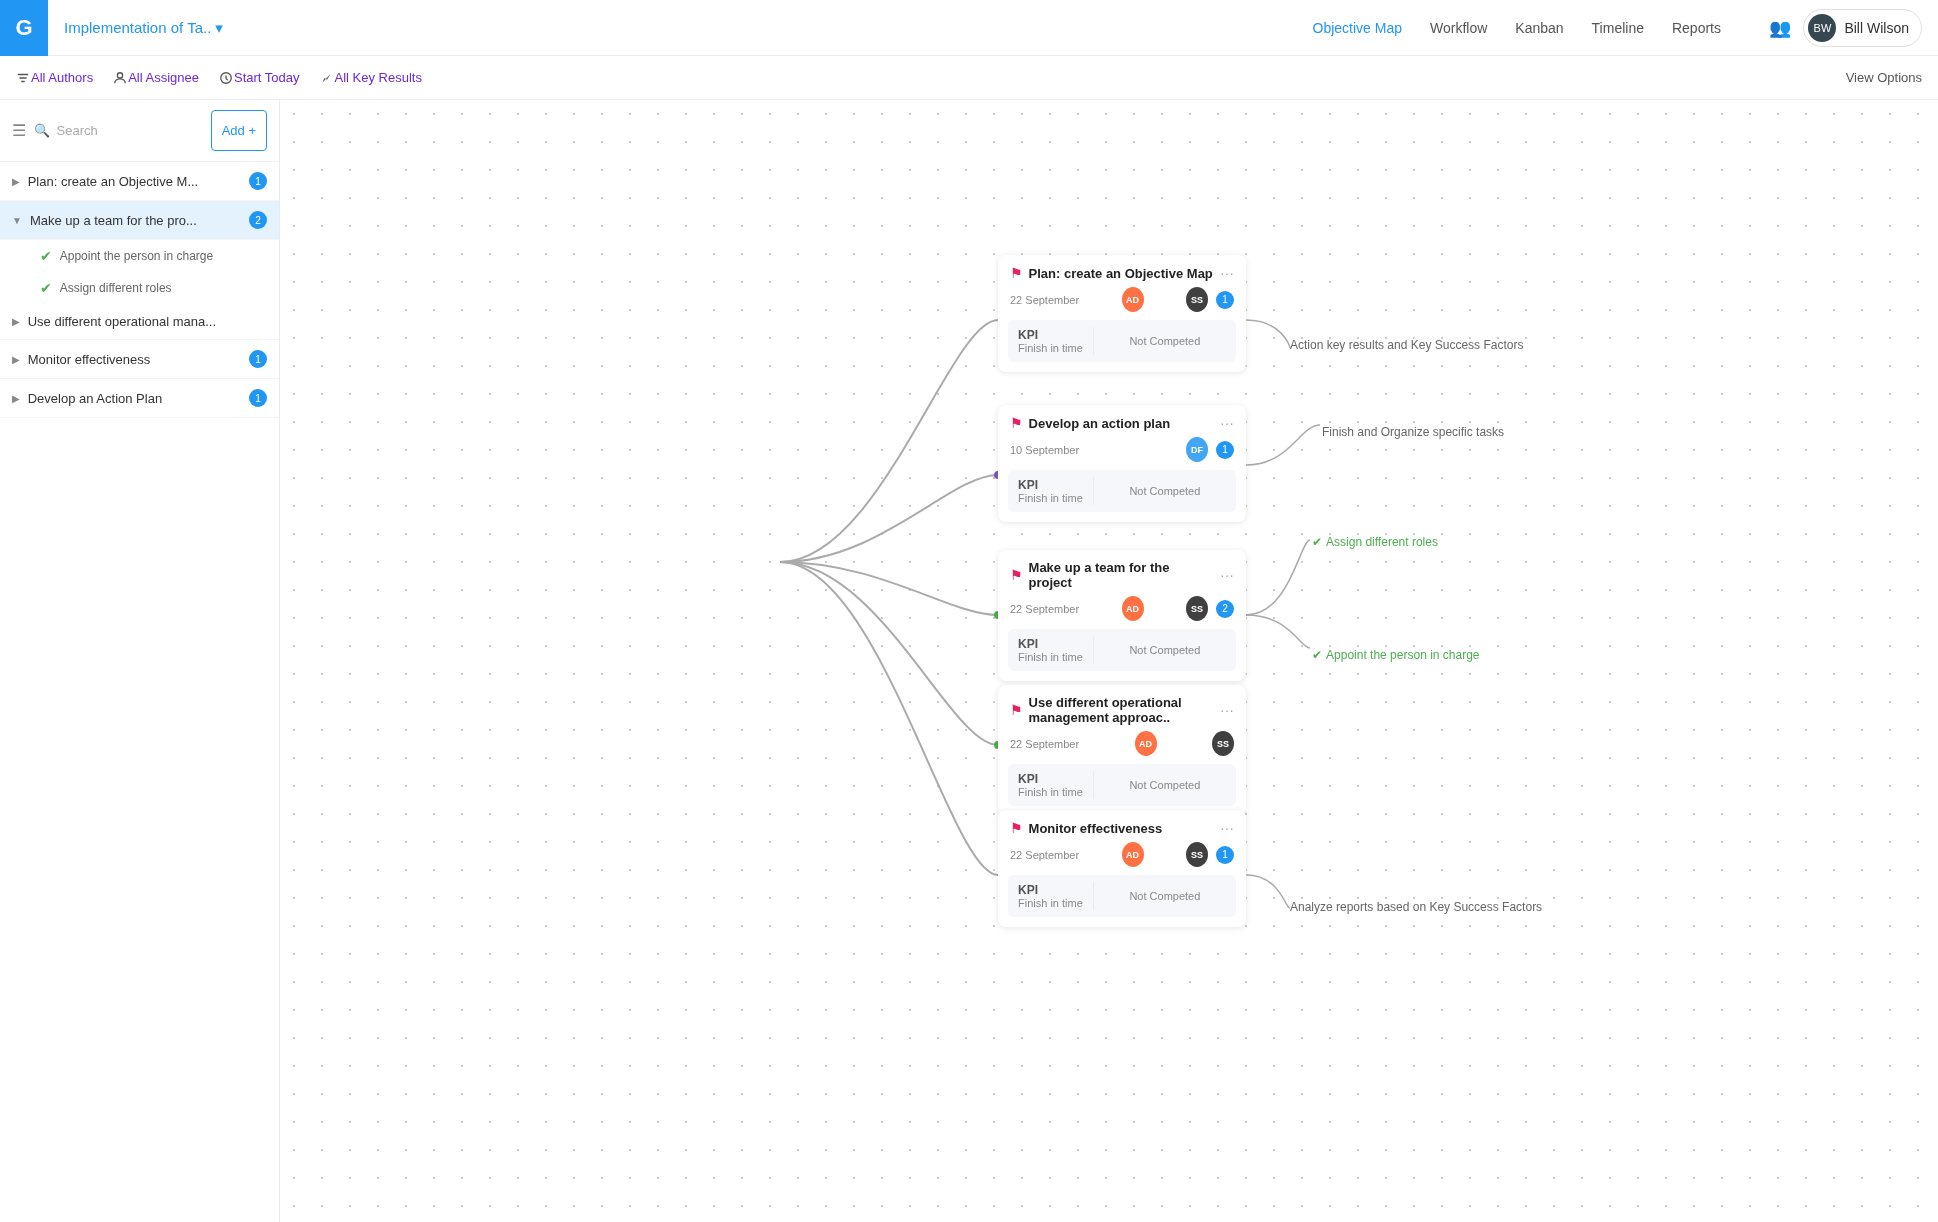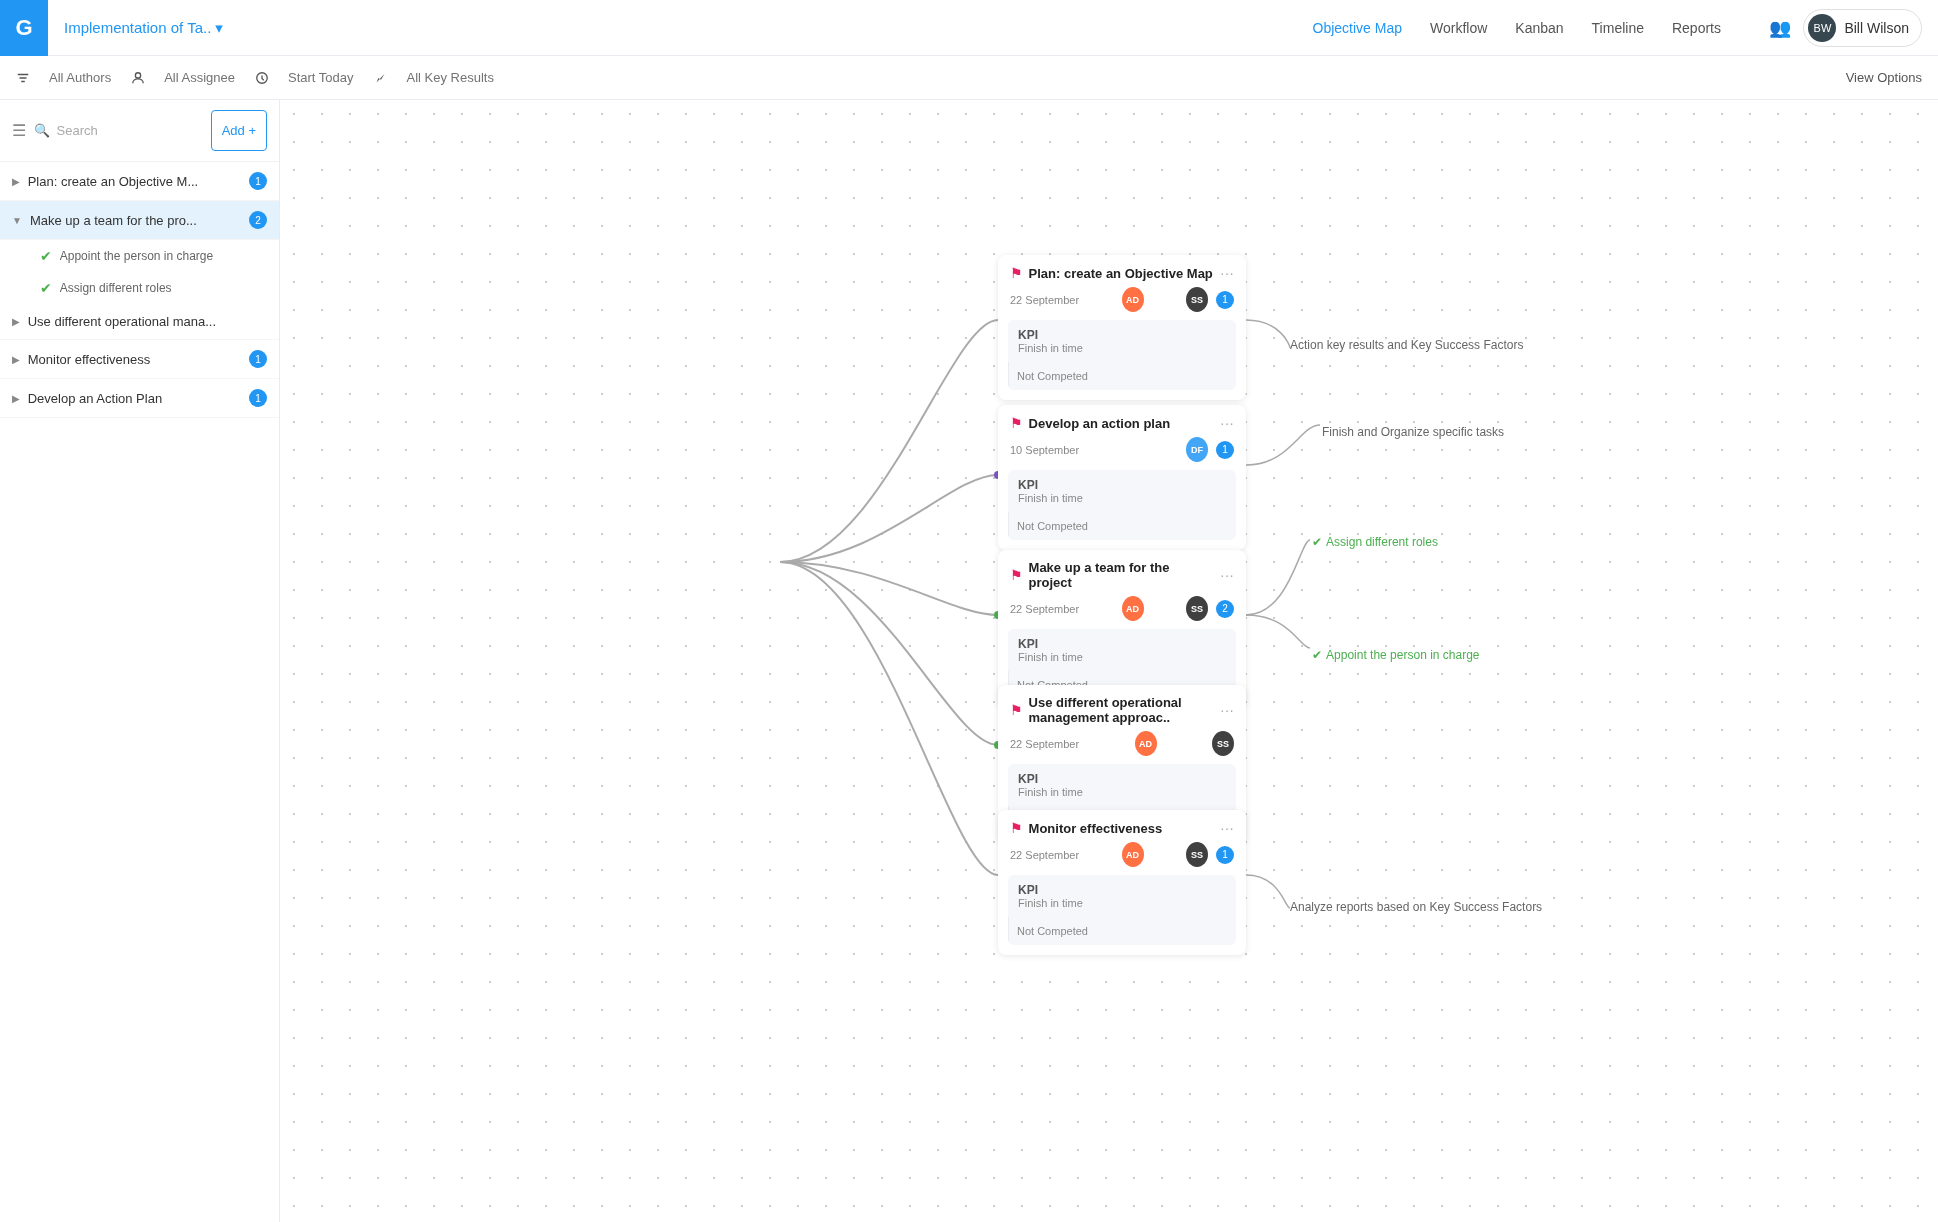--- a/index.html
+++ b/index.html
@@ -34,22 +34,22 @@
     .avatar { width: 28px; height: 28px; border-radius: 50%; background: #37474f; display: flex; align-items: center; justify-content: center; color: white; font-size: 11px; }
     .user-name { font-size: 14px; color: #333; }
 
     
     .toolbar {
       display: flex; align-items: center; height: 44px;
       background: white; border-bottom: 1px solid #e8ecf0;
       padding: 0 16px; gap: 20px;
     }
     .toolbar-item {
-      display: flex; align-items: center; gap: 19px;
-      font-size: 13px; color: #737373; cursor: pointer;
+      display: flex; align-items: center; gap: 1px;
+      font-size: 13px; color: #6d28d9; cursor: pointer;
     }
     .toolbar-item svg { width: 14px; height: 14px; }
     .view-options { margin-left: auto; font-size: 13px; color: #555; cursor: pointer; }
 
     
     .layout { display: flex; height: calc(100vh - 100px); }
 
     
     .sidebar {
       width: 280px; min-width: 280px; background: white;
@@ -134,24 +134,23 @@
       color: white; font-size: 9px; font-weight: bold; margin-left: auto;
     }
     .avatar-ad { background: #FF7043; }
     .avatar-ss { background: #404040; }
     .avatar-df { background: #42A5F5; }
     .badge-num {
       width: 18px; height: 18px; border-radius: 50%; background: #2196F3;
       color: white; font-size: 10px; display: flex; align-items: center; justify-content: center;
     }
     .card-kpi {
-      display: flex; align-items: flex-start; margin: 0 10px 10px;
+      display: flex; align-items: center; margin: 0 10px 10px;
       background: #f5f7fa; border-radius: 6px; overflow: hidden;
       font-size: 11px;
-      flex-direction: column;
     }
     .kpi-label { padding: 8px 10px; color: #888; }
     .kpi-label strong { display: block; color: #555; font-size: 12px; }
     .kpi-status {
       flex: 1; text-align: center; padding: 8px;
       color: #888; border-left: 1px solid #e8ecf0;
     }
 
     
     .connections-svg {

